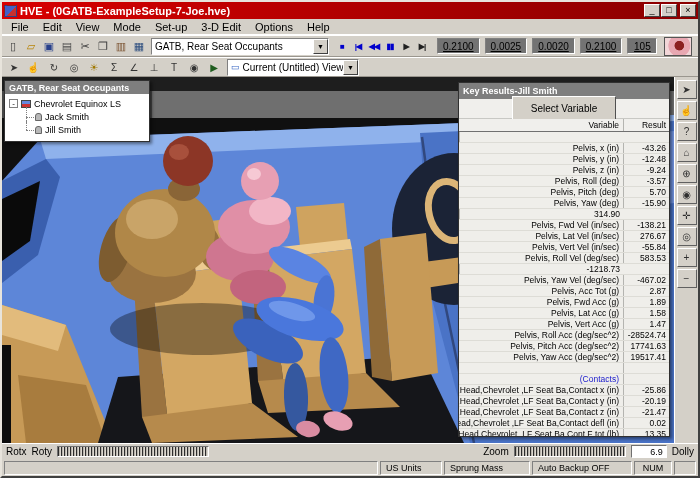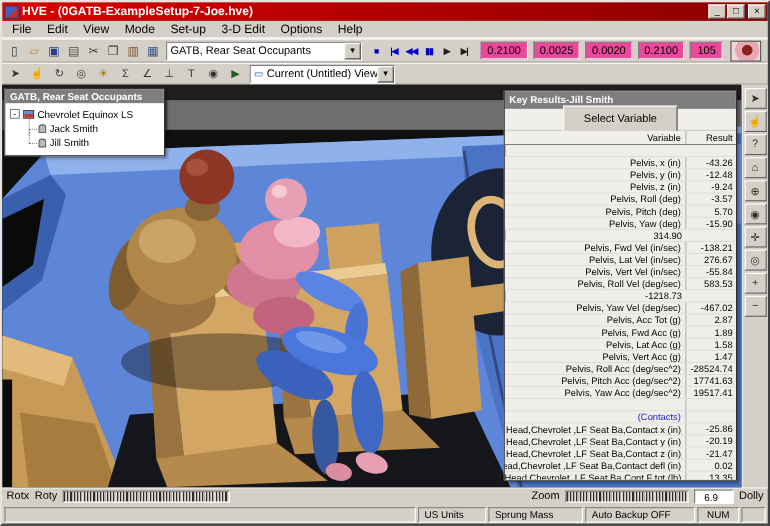--- a/index.html
+++ b/index.html
@@ -44,24 +44,24 @@
   .dd-value { padding-left: 3px; white-space: nowrap; overflow: hidden; flex: 1; }
   .dd-icon  { padding-left: 3px; color: #3060c0; font-size: 9px; }
   .dd-arrow { width: 15px; height: 15px; background: #d4d0c8; border: 1px solid;
               border-color: #fff #404040 #404040 #fff; font-size: 7px;
               display: flex; align-items: center; justify-content: center; }
   .playback { display: flex; align-items: center; margin-left: 5px; }
   .pbtn { width: 16px; height: 16px; display: flex; align-items: center;
           justify-content: center; font-size: 8px; letter-spacing: -1px;
           font-weight: bold; }
   .time-fields { display: flex; align-items: center; gap: 5px; margin-left: 7px; }
-  .num-field { height: 16px; min-width: 30px; padding: 0 5px; background: #ec4899;
+  .num-field { height: 16px; min-width: 30px; padding: 0 5px; background: #737373;
                border: 1px solid; border-color: #808080 #fff #fff #808080;
                font-size: 10px; display: flex; align-items: center;
-               justify-content: center; }
+               justify-content: center; text-decoration: underline; }
   .thumb { margin-left: auto; margin-right: 4px; width: 28px; height: 19px;
            border: 1px solid #555;
            background: radial-gradient(circle at 55% 45%, #8c2020 0 26%, #e8a8b2 30% 62%, #f2d6d8 66%); }
 
   
   .main { height: 366px; display: flex; background: #d4d0c8; }
   .viewport { width: 672px; height: 366px; position: relative; background: #000; overflow: hidden; }
   .viewport svg { display: block; }
 
   .right-toolbar { width: 24px; background: #d4d0c8; border-left: 1px solid #fff;
@@ -130,21 +130,21 @@
                 padding: 0 4px; border-top: 1px solid #fff; font-size: 10px; }
   .thumbwheel { height: 11px; border: 1px solid;
                 border-color: #707070 #fff #fff #707070;
                 background: repeating-linear-gradient(90deg, #2c2c2c 0 1px, #b8b4ac 1px 2px, #dcd8d0 2px 3px); }
   .tw-rot  { width: 152px; }
   .tw-zoom { width: 112px; }
   .cb-spacer { flex: 1; }
   .value-box { width: 36px; height: 13px; background: #fff; border: 1px solid;
                border-color: #707070 #fff #fff #707070; font-size: 9px;
                display: flex; align-items: center; justify-content: flex-end;
-               padding-right: 13px; }
+               padding-right: 3px; }
 
   
   .statusbar { height: 17px; display: flex; gap: 2px; padding: 2px 2px 1px 2px; }
   .sb-panel { border: 1px solid; border-color: #808080 #fff #fff #808080;
               font-size: 9px; display: flex; align-items: center; padding: 0 5px;
               white-space: nowrap; }
   .sb-flex { flex: 1; }
   .sb-units  { width: 62px; }
   .sb-mass   { width: 86px; }
   .sb-backup { width: 100px; }

